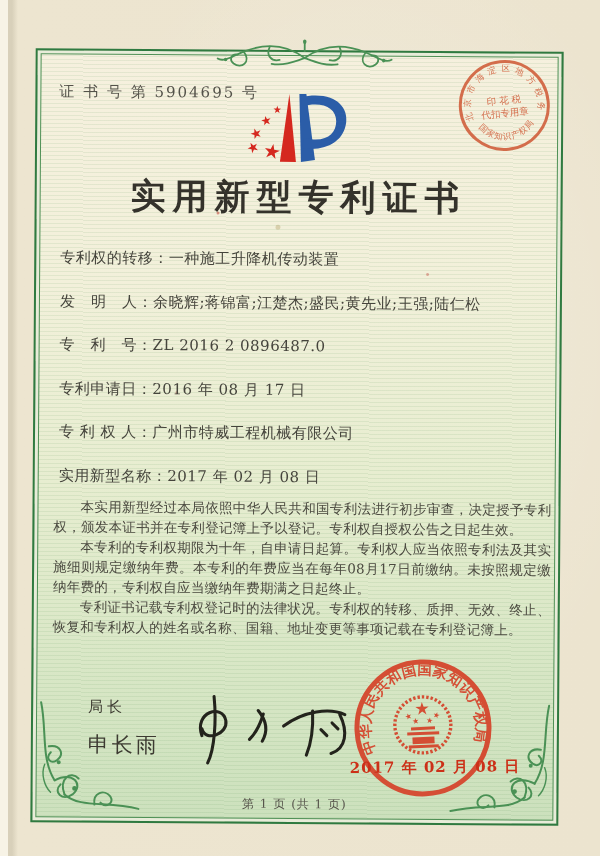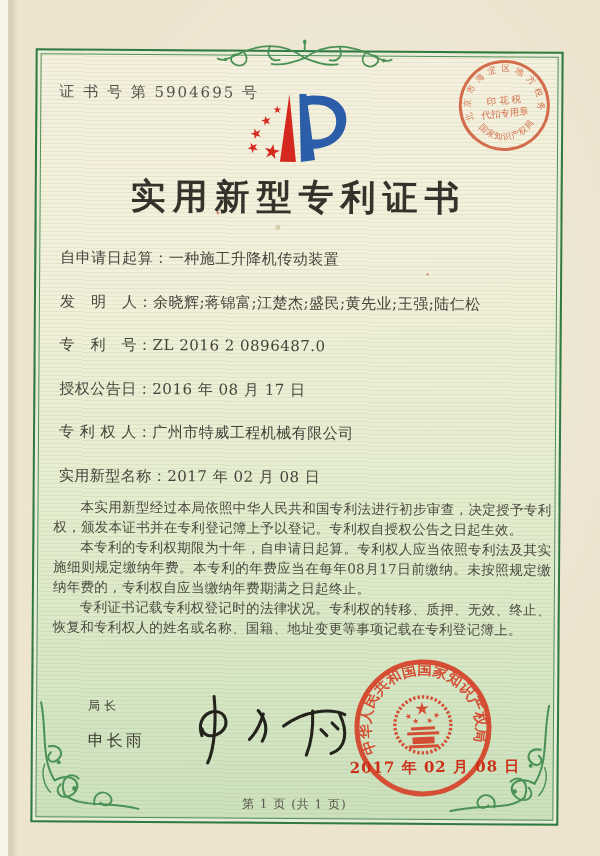--- a/index.html
+++ b/index.html
@@ -23,22 +23,22 @@
   .abs{position:absolute;}
   .cert-no{left:22px;top:32px;font-size:15px;letter-spacing:2px;color:#54524a;}
   .title{left:0;top:122px;width:100%;text-align:center;font-size:35px;font-weight:600;
          letter-spacing:7px;color:#34322b;}
   .fields{left:24px;top:198px;width:480px;font-size:15px;color:#45443c;}
   .field-row{height:43.5px;letter-spacing:0.5px;}
   .f-label{color:#45443c;}
   .paragraphs{left:19px;top:446px;width:498px;font-size:13.5px;line-height:20px;
               color:#4b4a40;text-align:justify;}
   .paragraphs p{margin:0;text-indent:2em;letter-spacing:0.3px;}
-  .signer{left:55px;top:647px;font-size:12px;letter-spacing:4px;color:#3c3a31;}
-  .signer2{left:55px;top:680px;font-size:16px;letter-spacing:3px;color:#3c3a31;}
+  .signer{left:55px;top:647px;font-size:15px;letter-spacing:4px;color:#3c3a31;}
+  .signer2{left:55px;top:680px;font-size:21px;letter-spacing:3px;color:#3c3a31;}
   .date-stamp{left:317px;top:705px;width:180px;font-size:15px;font-weight:600;
               color:#cc3018;letter-spacing:1px;transform:rotate(-1deg);}
   .footer{left:0;top:744px;width:100%;text-align:center;font-size:12px;color:#55534a;letter-spacing:1px;}
   .specks{left:180px;top:160px;width:3px;height:3px;border-radius:50%;background:rgba(190,60,50,.55);
           box-shadow:210px 60px 0 rgba(190,60,50,.4), -40px 180px 0 rgba(190,60,50,.35),
                      60px 14px 0 1px rgba(170,150,90,.35);}
   svg{overflow:visible;}
 </style>
 </head>
 <body>
@@ -104,30 +104,30 @@
     <use href="#star" transform="translate(28,60) scale(8) rotate(10)" fill="#d5281f"></use>
     <polygon points="45,2 52,70 36,70" fill="#d5281f"></polygon>
     <polygon points="55,2 62,2 71,68 57,70" fill="#2b5da8"></polygon>
     <path d="M56,5 C90,-2 104,14 102,30 C100,50 80,60 58,56 L60,46 C82,51 92,42 92,29 C92,15 78,9 58,14 Z" fill="#2b5da8"></path>
   </svg>
 
   <div class="abs title">实用新型专利证书</div>
 
   <div class="abs fields">
     <div class="field-row">
-      <span class="f-label">自申请日起算：</span><span>一种施工升降机传动装置</span>
+      <span class="f-label">专利权的转移：</span><span>一种施工升降机传动装置</span>
     </div>
     <div class="field-row">
       <span class="f-label">发　明　人：</span><span>余晓辉;蒋锦富;江楚杰;盛民;黄先业;王强;陆仁松</span>
     </div>
     <div class="field-row">
       <span class="f-label">专　利　号：</span><span>ZL 2016 2 0896487.0</span>
     </div>
     <div class="field-row">
-      <span class="f-label">授权公告日：</span><span>2016 年 08 月 17 日</span>
+      <span class="f-label">专利申请日：</span><span>2016 年 08 月 17 日</span>
     </div>
     <div class="field-row">
       <span class="f-label">专 利 权 人：</span><span>广州市特威工程机械有限公司</span>
     </div>
     <div class="field-row">
       <span class="f-label">实用新型名称：</span><span>2017 年 02 月 08 日</span>
     </div>
   </div>
 
   <div class="abs paragraphs">

